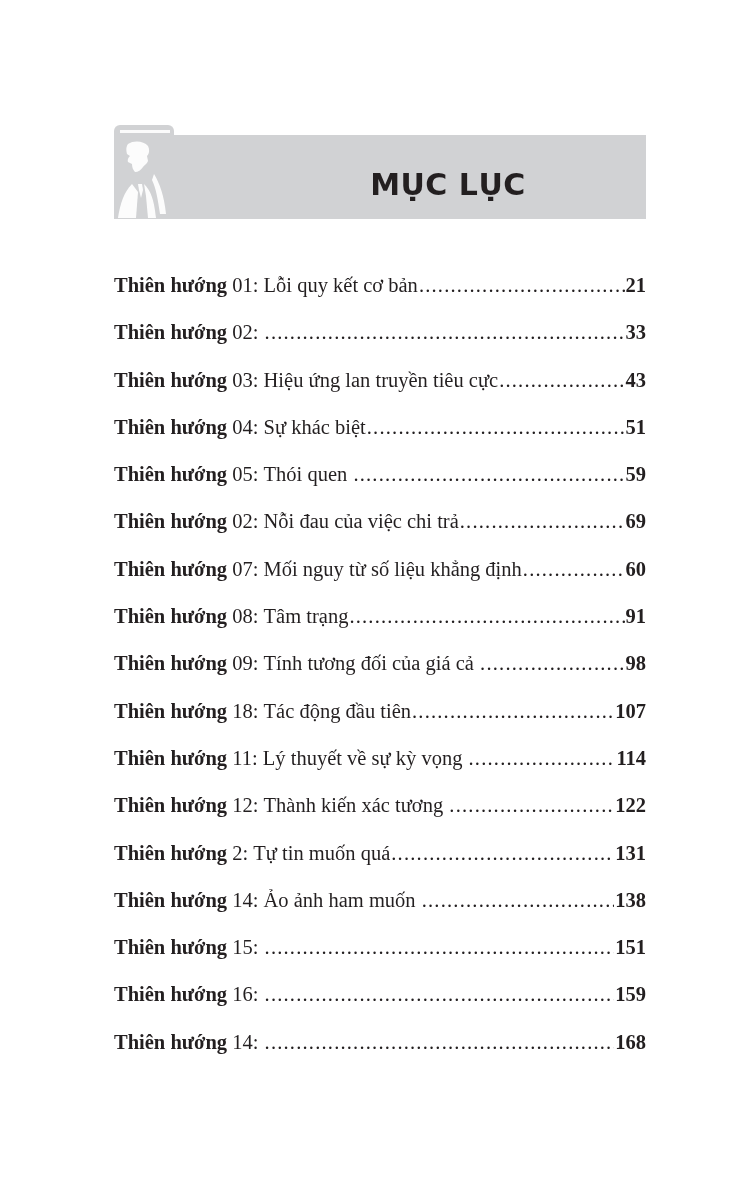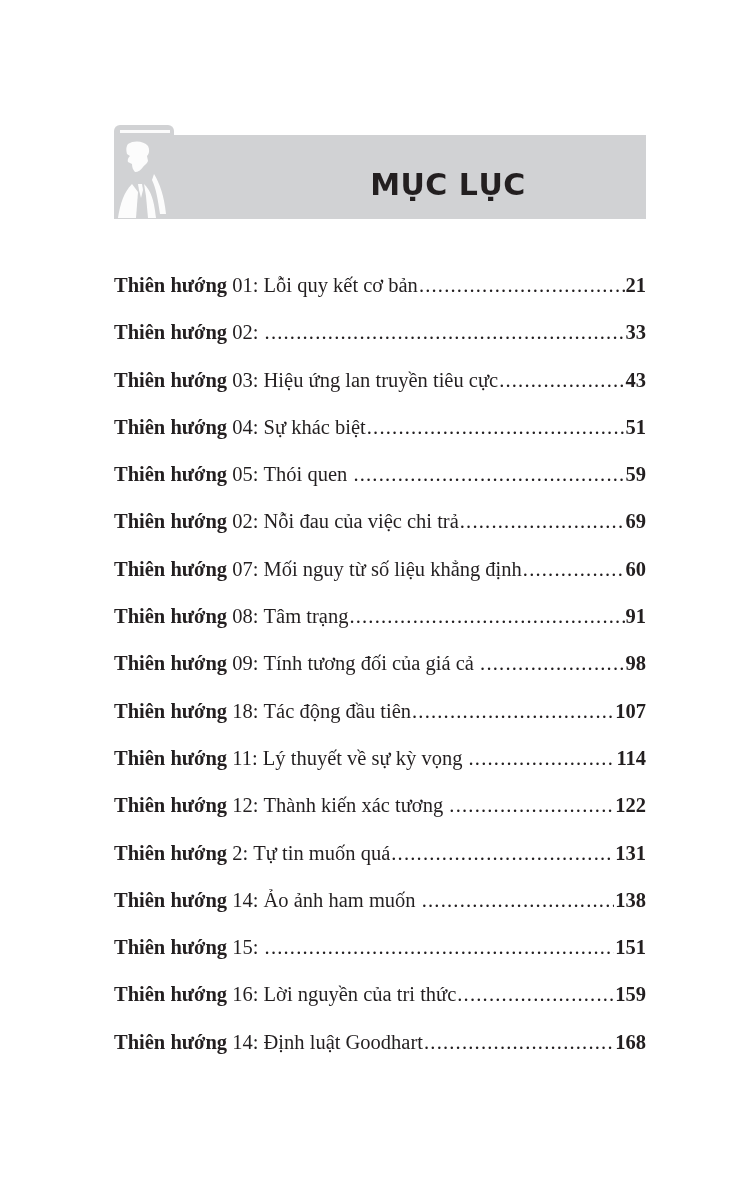--- a/index.html
+++ b/index.html
@@ -262,26 +262,24 @@
       <span class="toc-sep">15</span>
       <span class="toc-sep">: </span>
       <span class="toc-dots"></span>
       <span class="toc-page">151</span>
     </li>
     <li class="toc-row">
       <span class="toc-label">Thiên hướng</span>
       <span class="toc-sep"> </span>
       <span class="toc-sep">16</span>
       <span class="toc-sep">: </span>
-      <span class="toc-name" style="white-space: pre;">Lời nguyền của tri thức</span>
       <span class="toc-dots"></span>
       <span class="toc-page">159</span>
     </li>
     <li class="toc-row">
       <span class="toc-label">Thiên hướng</span>
       <span class="toc-sep"> </span>
       <span class="toc-sep">14</span>
       <span class="toc-sep">: </span>
-      <span class="toc-name" style="white-space: pre;">Định luật Goodhart</span>
       <span class="toc-dots"></span>
       <span class="toc-page">168</span>
     </li>
   </ul>
 
 </body></html>

